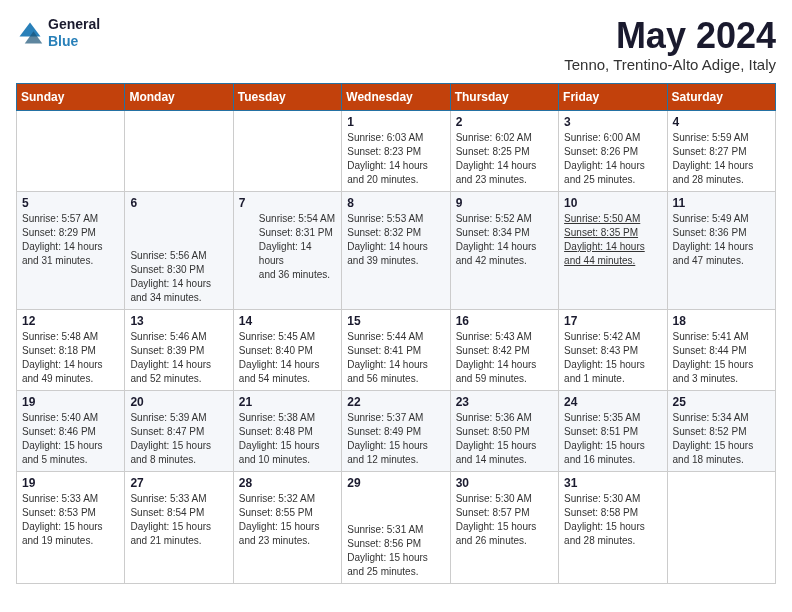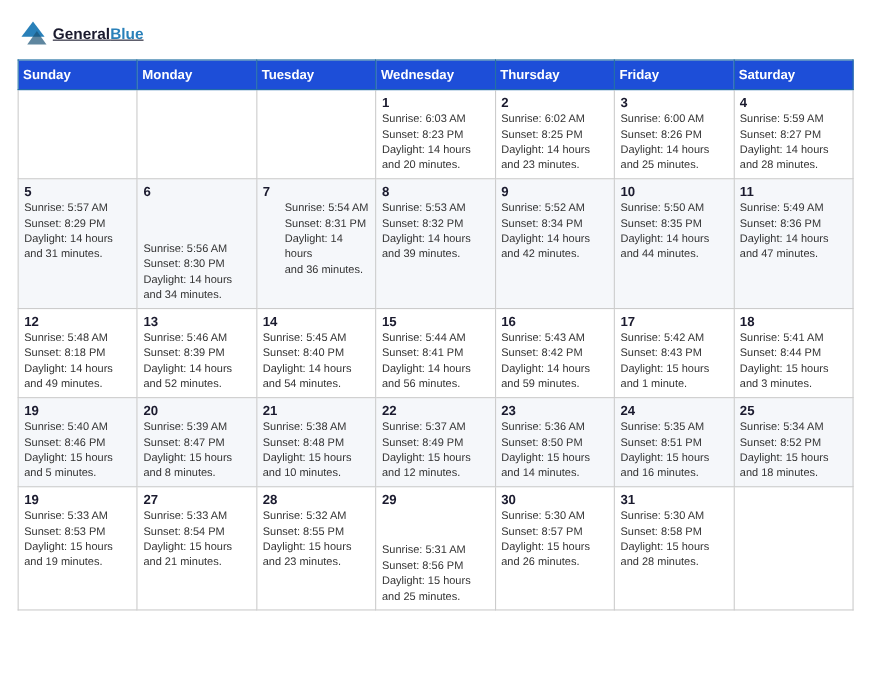--- a/index.html
+++ b/index.html
@@ -16,26 +16,25 @@
       align-items: flex-start;
       margin-bottom: 10px;
     }
     .logo {
       display: flex;
       align-items: center;
       gap: 4px;
     }
     .logo-text {
       display: flex;
-      flex-direction: row;
+      flex-direction: column;
       font-size: 14px;
       font-weight: bold;
       color: #1a1a2e;
       line-height: 1.2;
-      text-decoration: underline;
     }
     .logo-text span:first-child { color: #1a1a2e; }
     .logo-text span:last-child { color: #2980b9; }
     .logo-icon {
       width: 28px;
       height: 28px;
     }
     .title-area {
       text-align: right;
     }
@@ -49,21 +48,21 @@
       font-size: 15px;
       color: #333;
       font-weight: normal;
     }
     .calendar-table {
       width: 100%;
       border-collapse: collapse;
       font-size: 11px;
     }
     .calendar-table th {
-      background: #1d4ed8;
+      background: #c2410c;
       color: #fff;
       padding: 6px 4px;
       text-align: left;
       font-size: 12px;
       font-weight: bold;
       border: 1px solid #2471a3;
     }
     .calendar-table td {
       border: 1px solid #ccc;
       vertical-align: top;
@@ -97,20 +96,24 @@
   <div class="logo">
     <svg class="logo-icon" viewBox="0 0 32 32">
       <polygon points="16,4 28,20 4,20" fill="#2980b9"></polygon>
       <polygon points="20,14 30,28 10,28" fill="#1a5276" opacity="0.7"></polygon>
     </svg>
     <div class="logo-text">
       <span>General</span>
       <span>Blue</span>
     </div>
   </div>
+  <div class="title-area">
+    <div class="month-title">May 2024</div>
+    <div class="location-title">Tenno, Trentino-Alto Adige, Italy</div>
+  </div>
 </div>
 
 <table class="calendar-table">
   <thead>
     <tr>
     <th>Sunday</th>
         <th>Monday</th>
         <th>Tuesday</th>
         <th>Wednesday</th>
         <th>Thursday</th>
@@ -183,21 +186,21 @@
         </td>
         <td>
           <div class="day-num">9</div>
           <div class="day-detail" style="white-space: pre-line;">Sunrise: 5:52 AM
 Sunset: 8:34 PM
 Daylight: 14 hours
 and 42 minutes.</div>
         </td>
         <td>
           <div class="day-num">10</div>
-          <div class="day-detail" style="white-space: pre-line;">Sunrise: 5:50 AM
+          <div class="day-detail" style="white-space: pre-line; text-decoration: underline;">Sunrise: 5:50 AM
 Sunset: 8:35 PM
 Daylight: 14 hours
 and 44 minutes.</div>
         </td>
         <td>
           <div class="day-num">11</div>
           <div class="day-detail" style="white-space: pre-line;">Sunrise: 5:49 AM
 Sunset: 8:36 PM
 Daylight: 14 hours
 and 47 minutes.</div>

